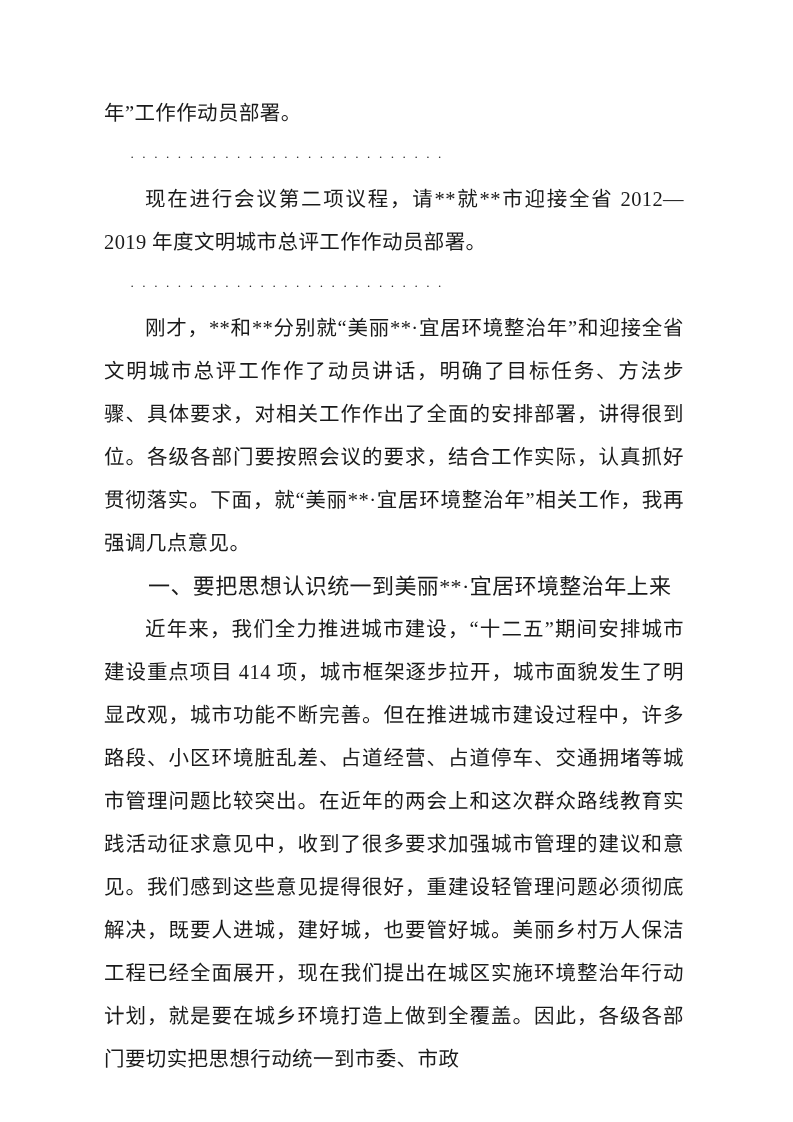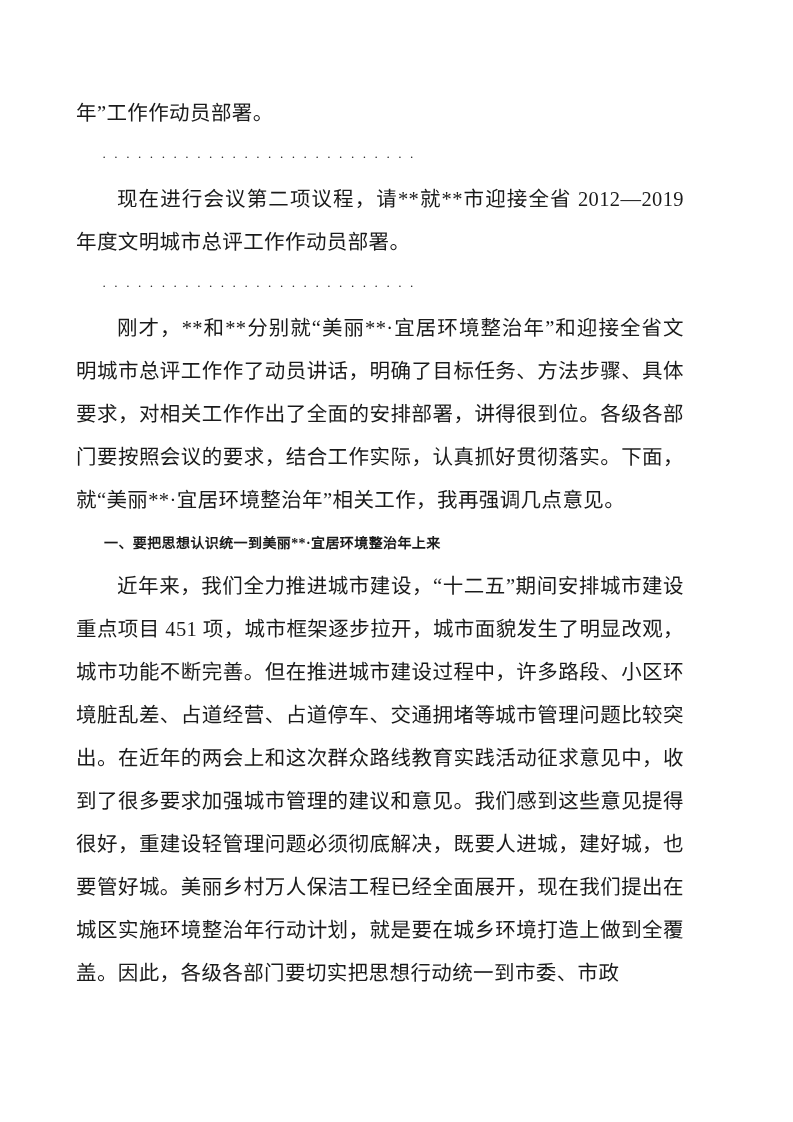--- a/index.html
+++ b/index.html
@@ -12,43 +12,43 @@
     height: 1122px;
     font-family: "Liberation Serif", "DejaVu Serif", serif;
     color: #1a1a1a;
     position: relative;
     overflow: hidden;
   }
   .page {
     width: 788px;
     height: 1122px;
     box-sizing: border-box;
-    padding: 92px 104px 40px 76px;
+    padding: 92px 104px 40px 104px;
     position: relative;
   }
   .doc-body {
     font-size: 20.5px;
     line-height: 43px;
     text-align: justify;
     text-justify: inter-ideograph;
     letter-spacing: 0.4px;
   }
   p.para {
     margin: 0;
     padding: 0;
   }
   p.indent {
     text-indent: 2em;
   }
   .heading {
     margin: 0;
     padding: 0;
-    font-weight: bold;
+    font-weight: normal;
     text-indent: 2em;
-    font-size: 14px;
+    font-size: 22px;
     line-height: 43px;
     letter-spacing: 0.4px;
   }
   .dotline {
     height: 43px;
     display: flex;
     align-items: center;
     padding-left: 2em;
     letter-spacing: 7.5px;
     font-size: 13px;
@@ -76,16 +76,16 @@
     <p class="para indent">现在进行会议第二项议程，请**就**市迎接全省 2012—2019 年度文明城市总评工作作动员部署。</p>
 
     <div class="dotline">
       <span>···························</span>
     </div>
 
     <p class="para indent">刚才，**和**分别就“美丽**·宜居环境整治年”和迎接全省文明城市总评工作作了动员讲话，明确了目标任务、方法步骤、具体要求，对相关工作作出了全面的安排部署，讲得很到位。各级各部门要按照会议的要求，结合工作实际，认真抓好贯彻落实。下面，就“美丽**·宜居环境整治年”相关工作，我再强调几点意见。</p>
 
     <p class="heading">一、要把思想认识统一到美丽**·宜居环境整治年上来</p>
 
-    <p class="para indent">近年来，我们全力推进城市建设，“十二五”期间安排城市建设重点项目 451 项，城市框架逐步拉开，城市面貌发生了明显改观，城市功能不断完善。但在推进城市建设过程中，许多路段、小区环境脏乱差、占道经营、占道停车、交通拥堵等城市管理问题比较突出。在近年的两会上和这次群众路线教育实践活动征求意见中，收到了很多要求加强城市管理的建议和意见。我们感到这些意见提得很好，重建设轻管理问题必须彻底解决，既要人进城，建好城，也要管好城。美丽乡村万人保洁工程已经全面展开，现在我们提出在城区实施环境整治年行动计划，就是要在城乡环境打造上做到全覆盖。因此，各级各部门要切实把思想行动统一到市委、市政</p>
+    <p class="para indent">近年来，我们全力推进城市建设，“十二五”期间安排城市建设重点项目 414 项，城市框架逐步拉开，城市面貌发生了明显改观，城市功能不断完善。但在推进城市建设过程中，许多路段、小区环境脏乱差、占道经营、占道停车、交通拥堵等城市管理问题比较突出。在近年的两会上和这次群众路线教育实践活动征求意见中，收到了很多要求加强城市管理的建议和意见。我们感到这些意见提得很好，重建设轻管理问题必须彻底解决，既要人进城，建好城，也要管好城。美丽乡村万人保洁工程已经全面展开，现在我们提出在城区实施环境整治年行动计划，就是要在城乡环境打造上做到全覆盖。因此，各级各部门要切实把思想行动统一到市委、市政</p>
 
   </div>
 </div>
 
 </body></html>

